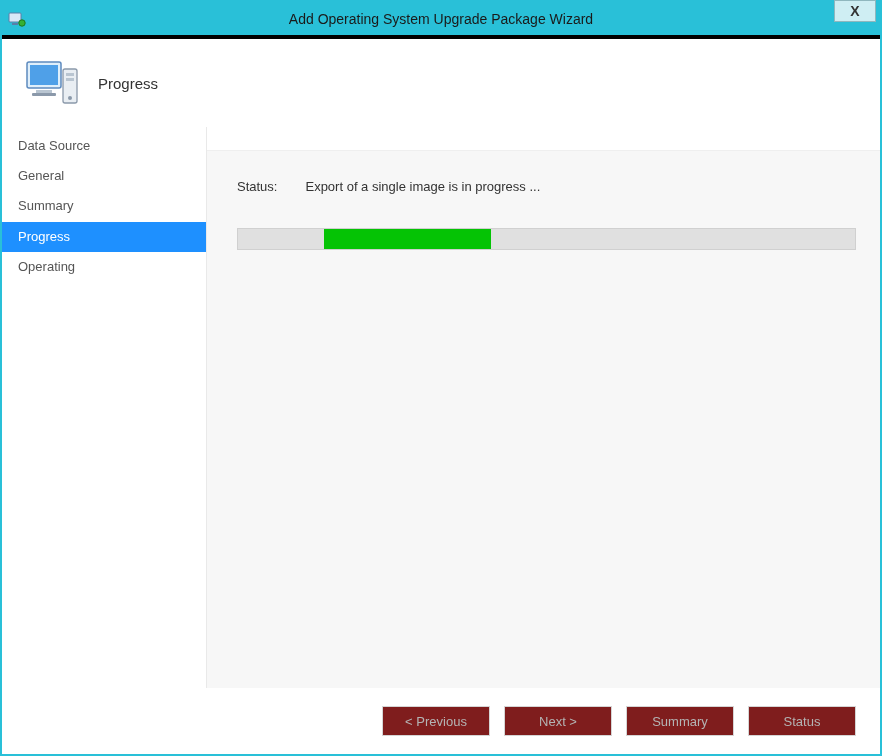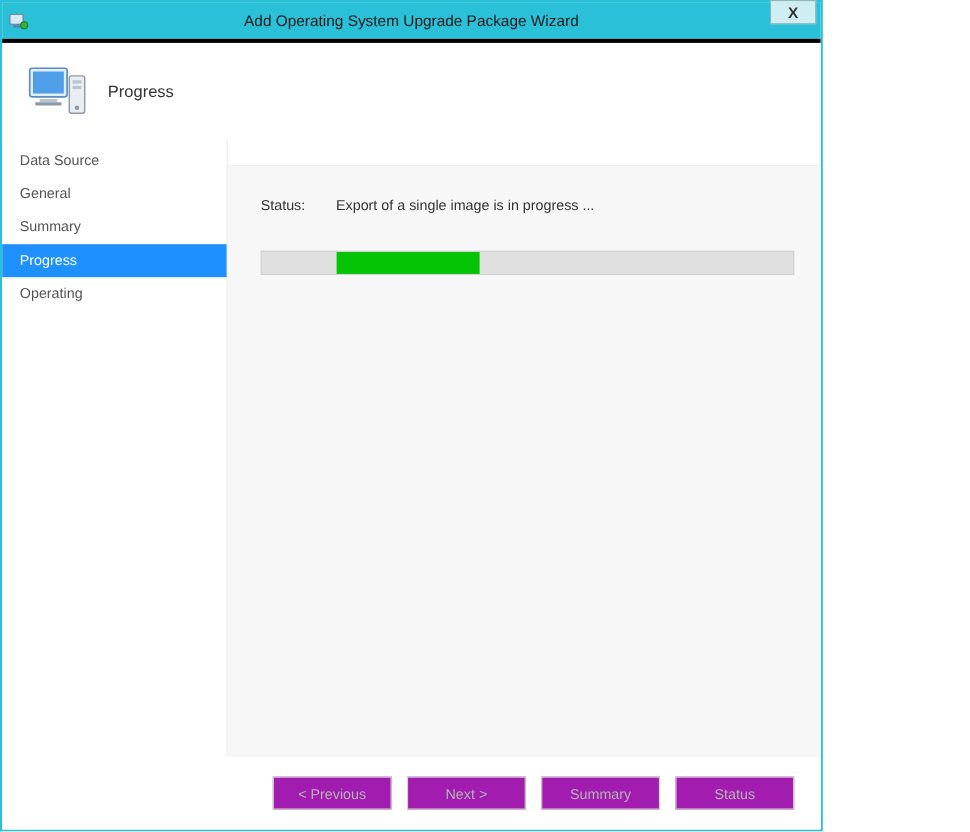--- a/index.html
+++ b/index.html
@@ -7,21 +7,21 @@
   body {
     font-family: "Segoe UI", Tahoma, sans-serif;
     font-size: 13px;
     color: #333;
     background: #fff;
     width: 882px;
     height: 756px;
     overflow: hidden;
   }
   .window {
-    width: 748px;
+    width: 882px;
     height: 756px;
     border: 2px solid #29c0d8;
     background: #fff;
     display: flex;
     flex-direction: column;
   }
   .titlebar {
     height: 33px;
     background: #29c0d8;
     display: flex;
@@ -139,21 +139,21 @@
     align-items: center;
     justify-content: flex-end;
     gap: 14px;
     padding: 0 24px;
     background: #fff;
   }
   .wiz-button {
     min-width: 108px;
     height: 30px;
     border: 1px solid #d5d5d5;
-    background: #a21caf;
+    background: #7f1d1d;
     color: #b4b4b4;
     font-size: 13px;
     display: flex;
     align-items: center;
     justify-content: center;
     cursor: default;
   }
 </style>
 </head>
 <body>

